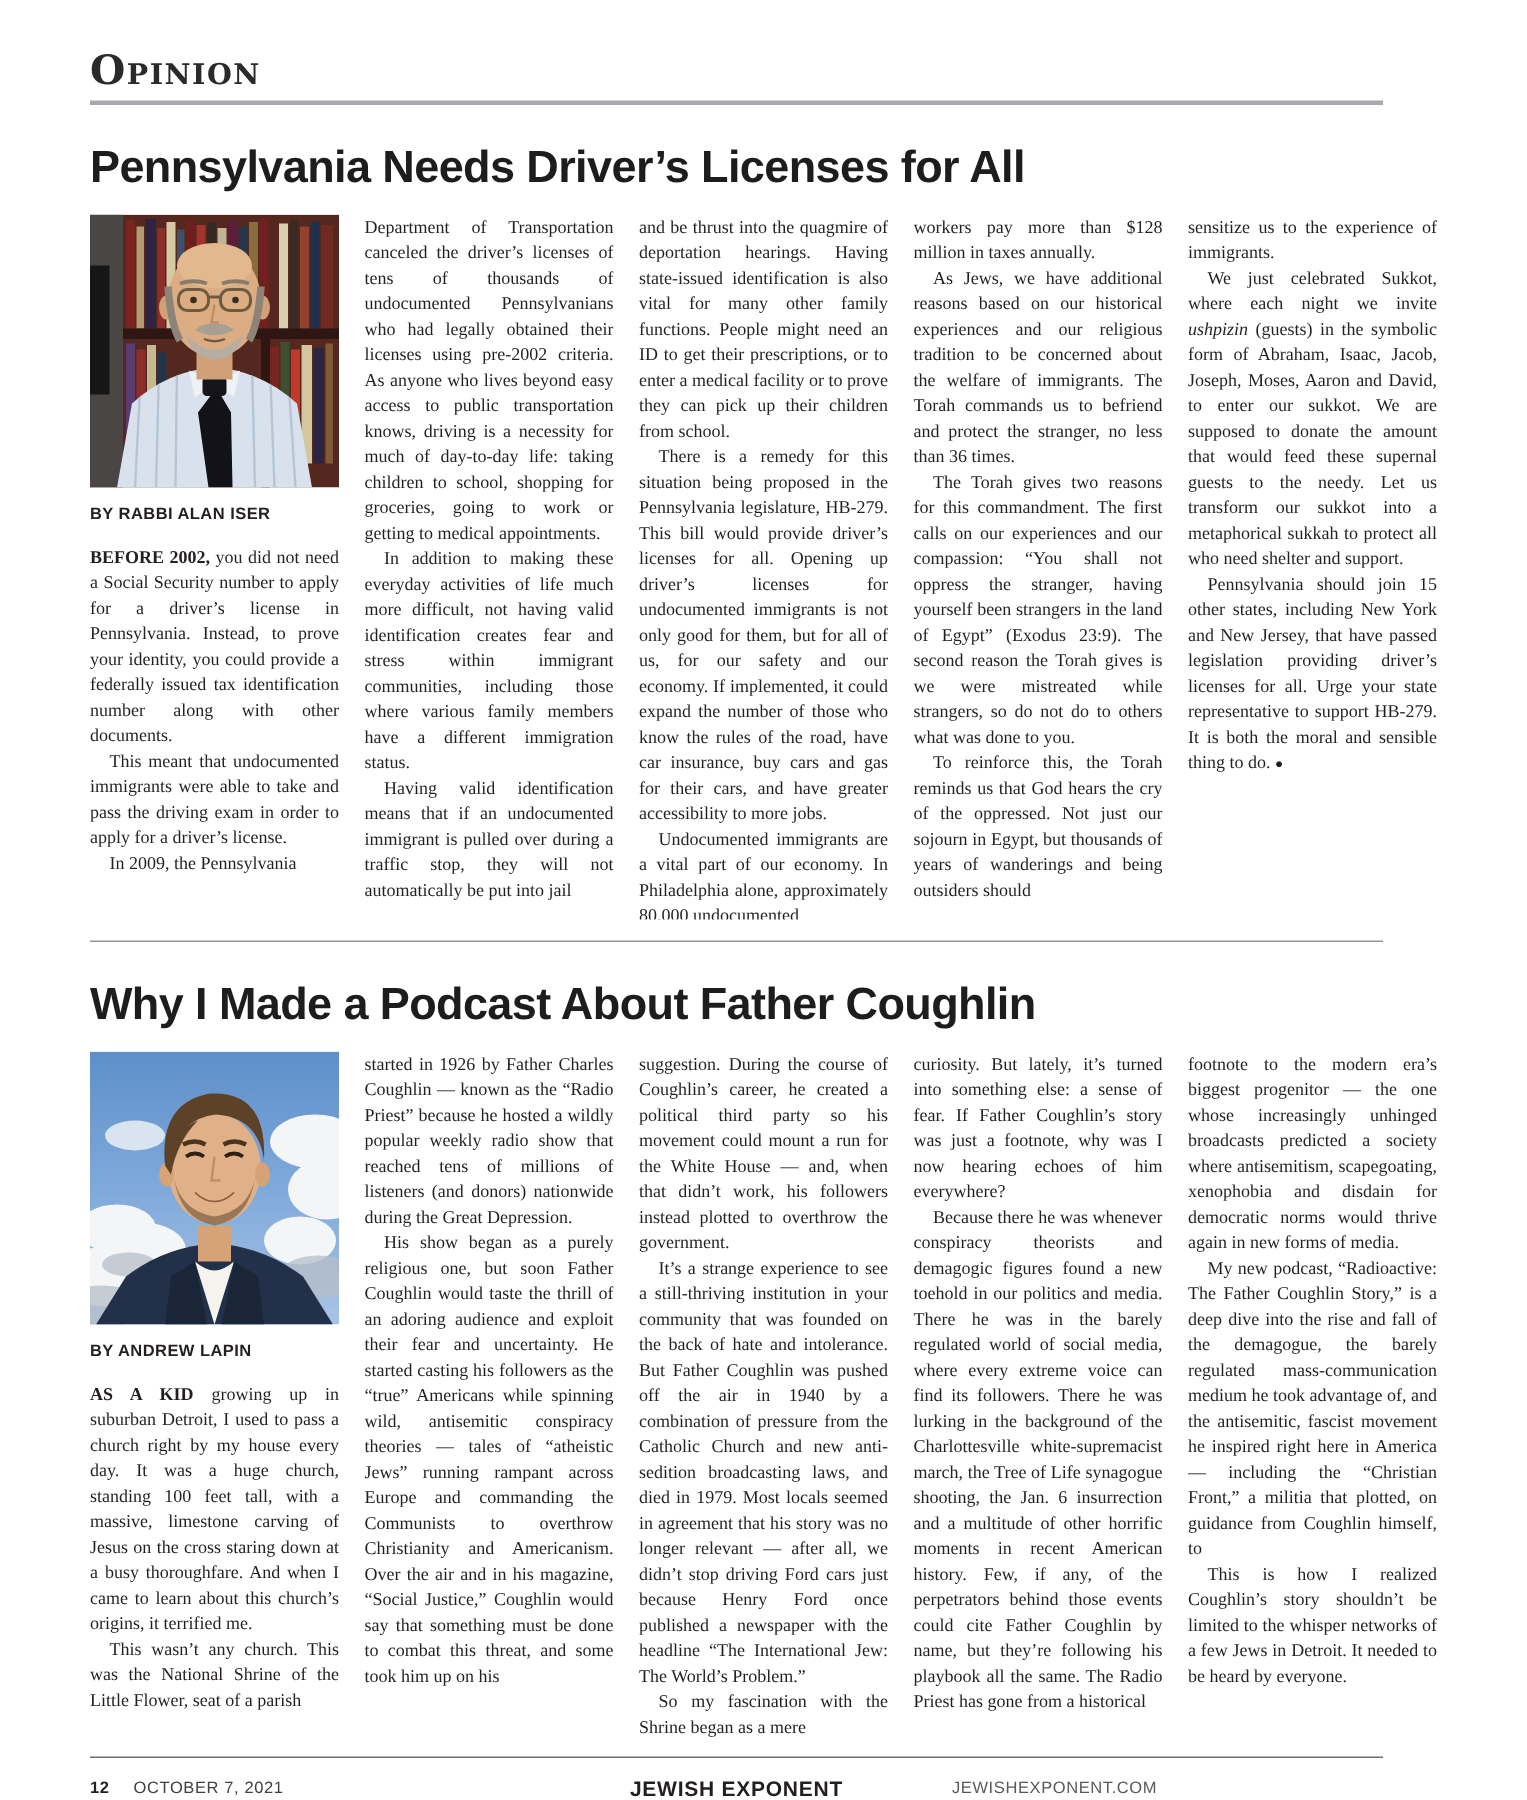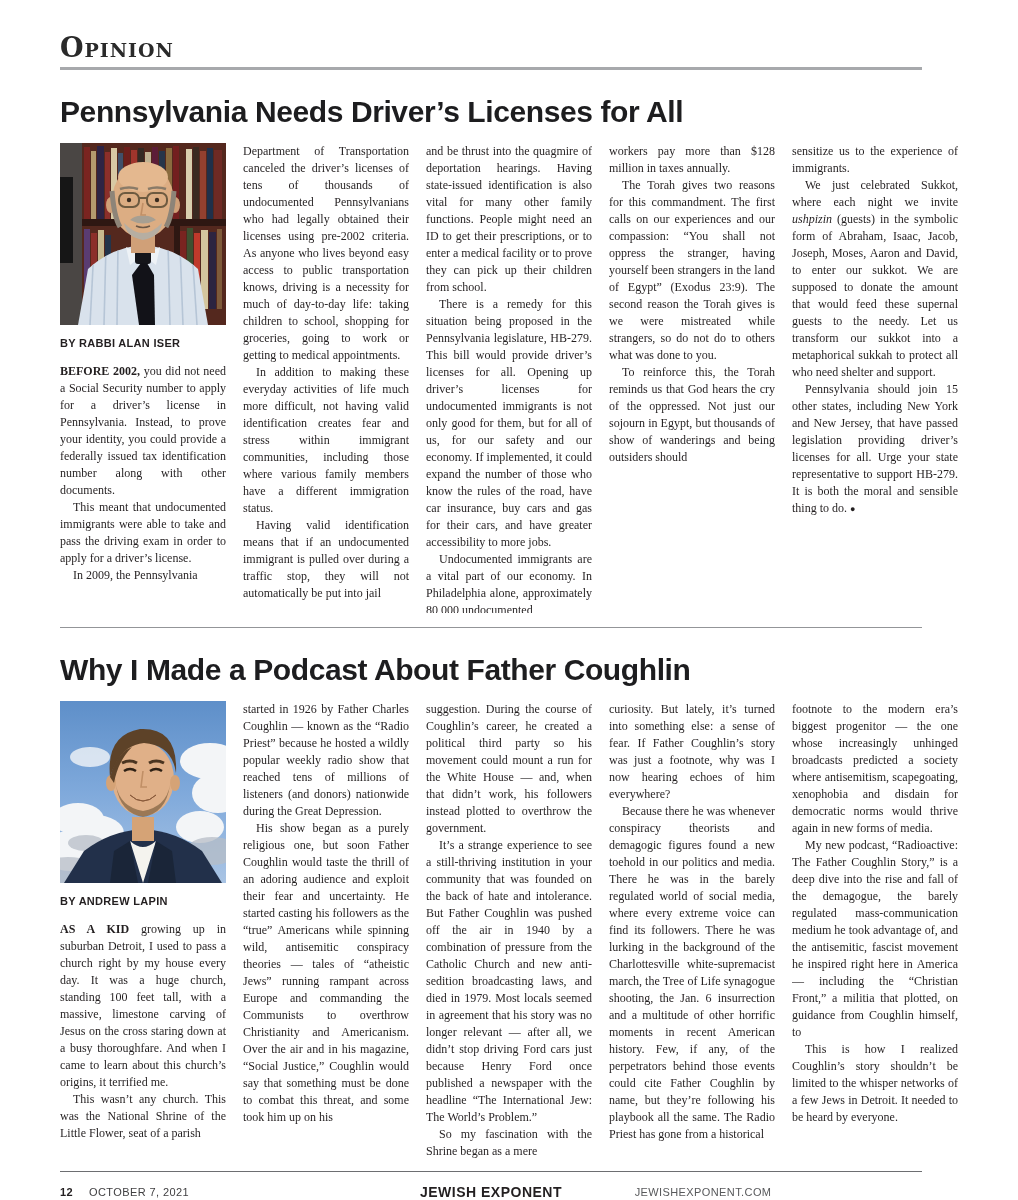--- a/index.html
+++ b/index.html
@@ -154,22 +154,23 @@
       <div class="col">
           <div class="colflow">
             <p class="para cont"><span>and be thrust into the quagmire of deportation hearings. Having state-issued identification is also vital for many other family functions. People might need an ID to get their prescriptions, or to enter a medical facility or to prove they can pick up their children from school.</span></p>
             <p class="para"><span>There is a remedy for this situation being proposed in the Pennsylvania legislature, HB-279. This bill would provide driver’s licenses for all. Opening up driver’s licenses for undocumented immigrants is not only good for them, but for all of us, for our safety and our economy. If implemented, it could expand the number of those who know the rules of the road, have car insurance, buy cars and gas for their cars, and have greater accessibility to more jobs.</span></p>
             <p class="para"><span>Undocumented immigrants are a vital part of our economy. In Philadelphia alone, approximately 80,000 undocumented</span></p>
           </div>
         </div>
       <div class="col">
           <div class="colflow">
             <p class="para cont"><span>workers pay more than $128 million in taxes annually.</span></p>
+            <p class="para"><span>As Jews, we have additional reasons based on our historical experiences and our religious tradition to be concerned about the welfare of immigrants. The Torah commands us to befriend and protect the stranger, no less than 36 times.</span></p>
             <p class="para"><span>The Torah gives two reasons for this commandment. The first calls on our experiences and our compassion: “You shall not oppress the stranger, having yourself been strangers in the land of Egypt” (Exodus 23:9). The second reason the Torah gives is we were mistreated while strangers, so do not do to others what was done to you.</span></p>
-            <p class="para"><span>To reinforce this, the Torah reminds us that God hears the cry of the oppressed. Not just our sojourn in Egypt, but thousands of show of wanderings and being outsiders should</span></p>
+            <p class="para"><span>To reinforce this, the Torah reminds us that God hears the cry of the oppressed. Not just our sojourn in Egypt, but thousands of years of wanderings and being outsiders should</span></p>
           </div>
         </div>
 
       <div class="col">
         <div class="colflow">
             <p class="para cont"><span>sensitize us to the experience of immigrants.</span></p>
             <p class="para"><span>We just celebrated Sukkot, where each night we invite </span><i>ushpizin</i><span> (guests) in the symbolic form of Abraham, Isaac, Jacob, Joseph, Moses, Aaron and David, to enter our sukkot. We are supposed to donate the amount that would feed these supernal guests to the needy. Let us transform our sukkot into a metaphorical sukkah to protect all who need shelter and support.</span></p>
             <p class="para"><span>Pennsylvania should join 15 other states, including New York and New Jersey, that have passed legislation providing driver’s licenses for all. Urge your state representative to support HB-279. It is both the moral and sensible thing to do. </span><span class="endmark">●</span></p>
           </div>
       </div>

